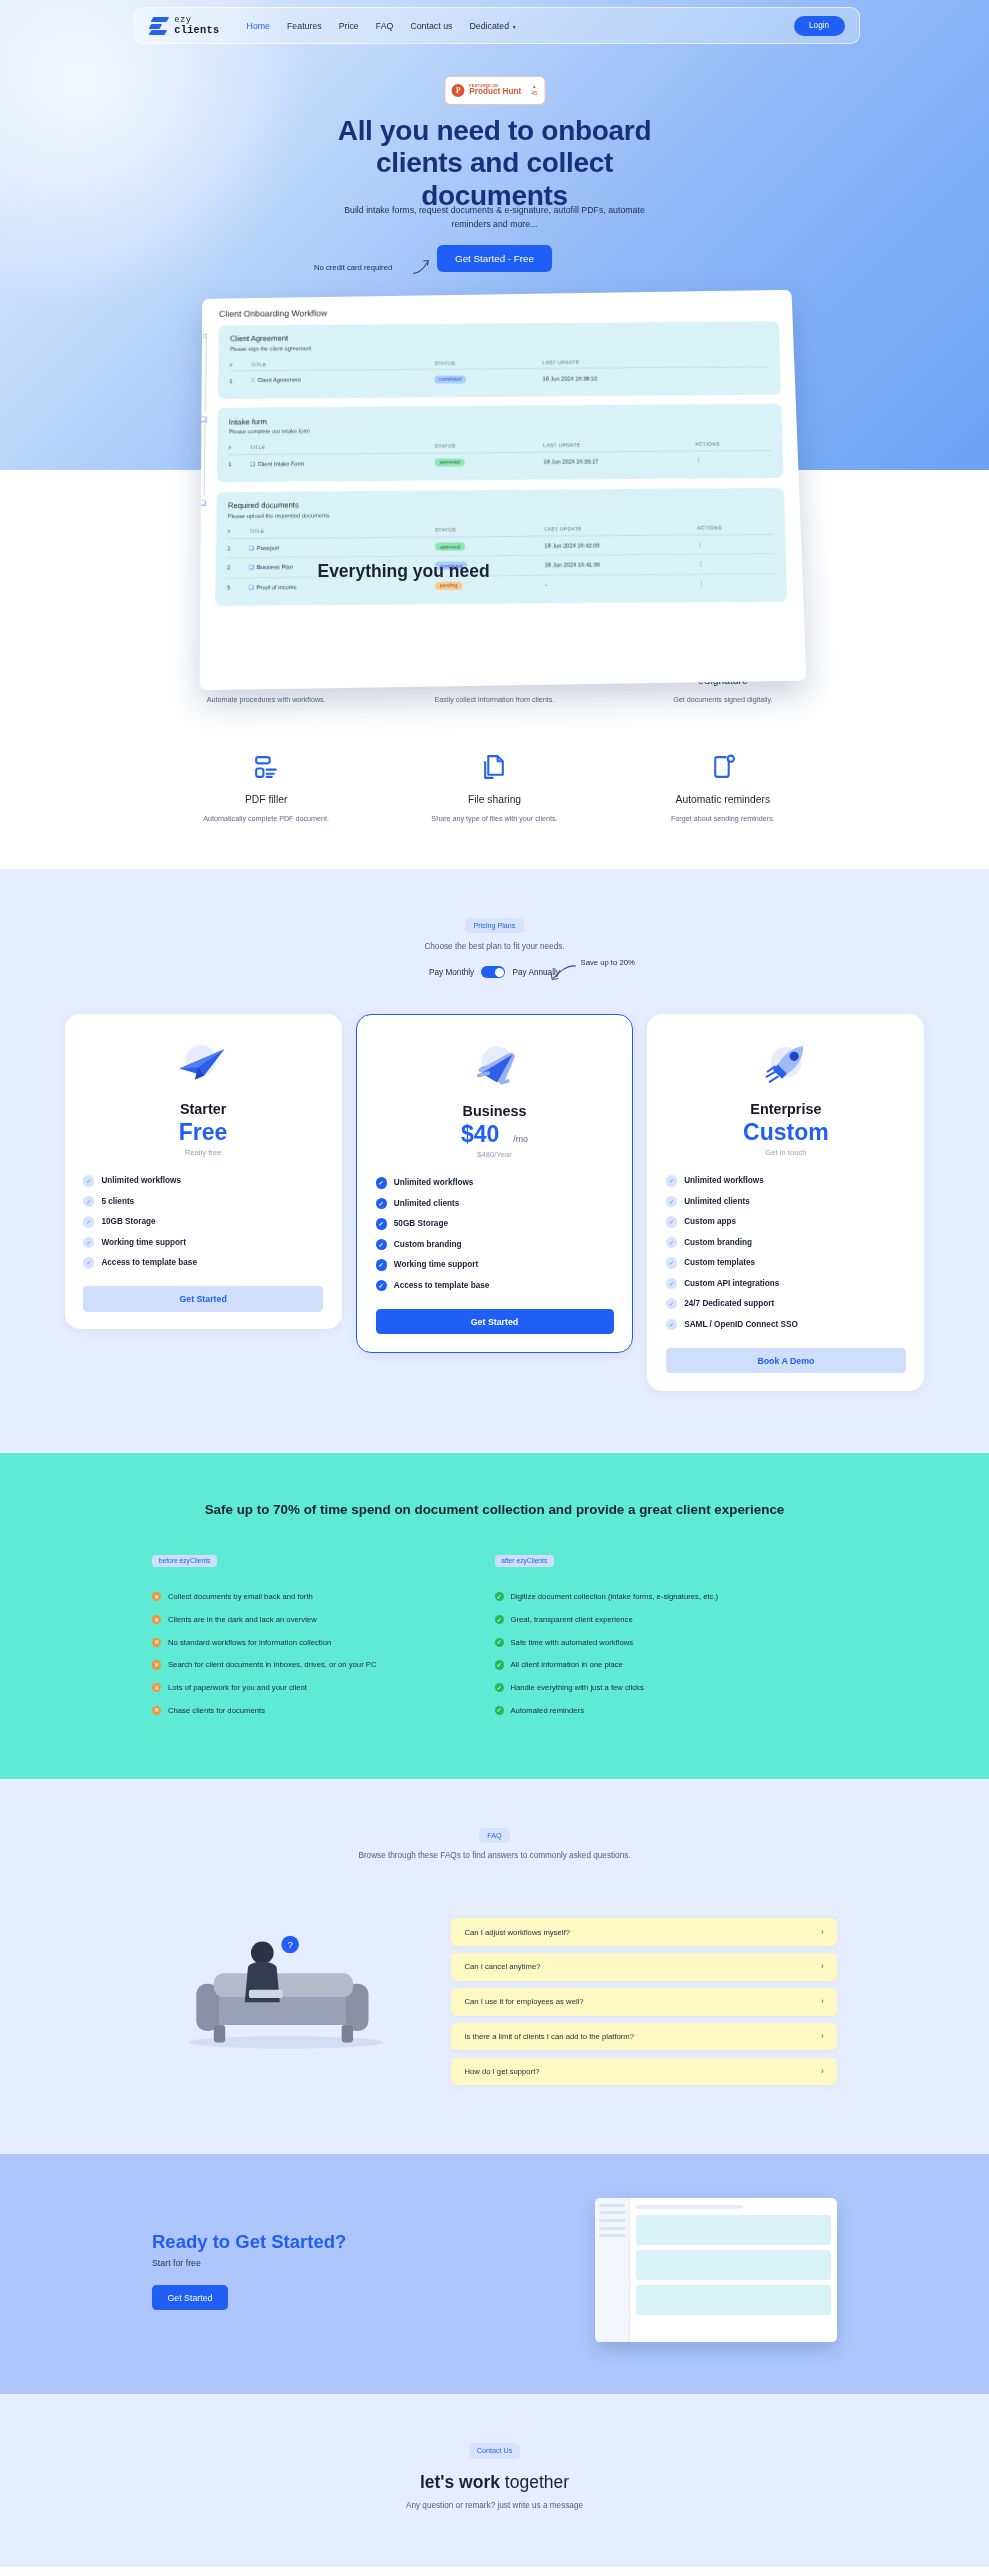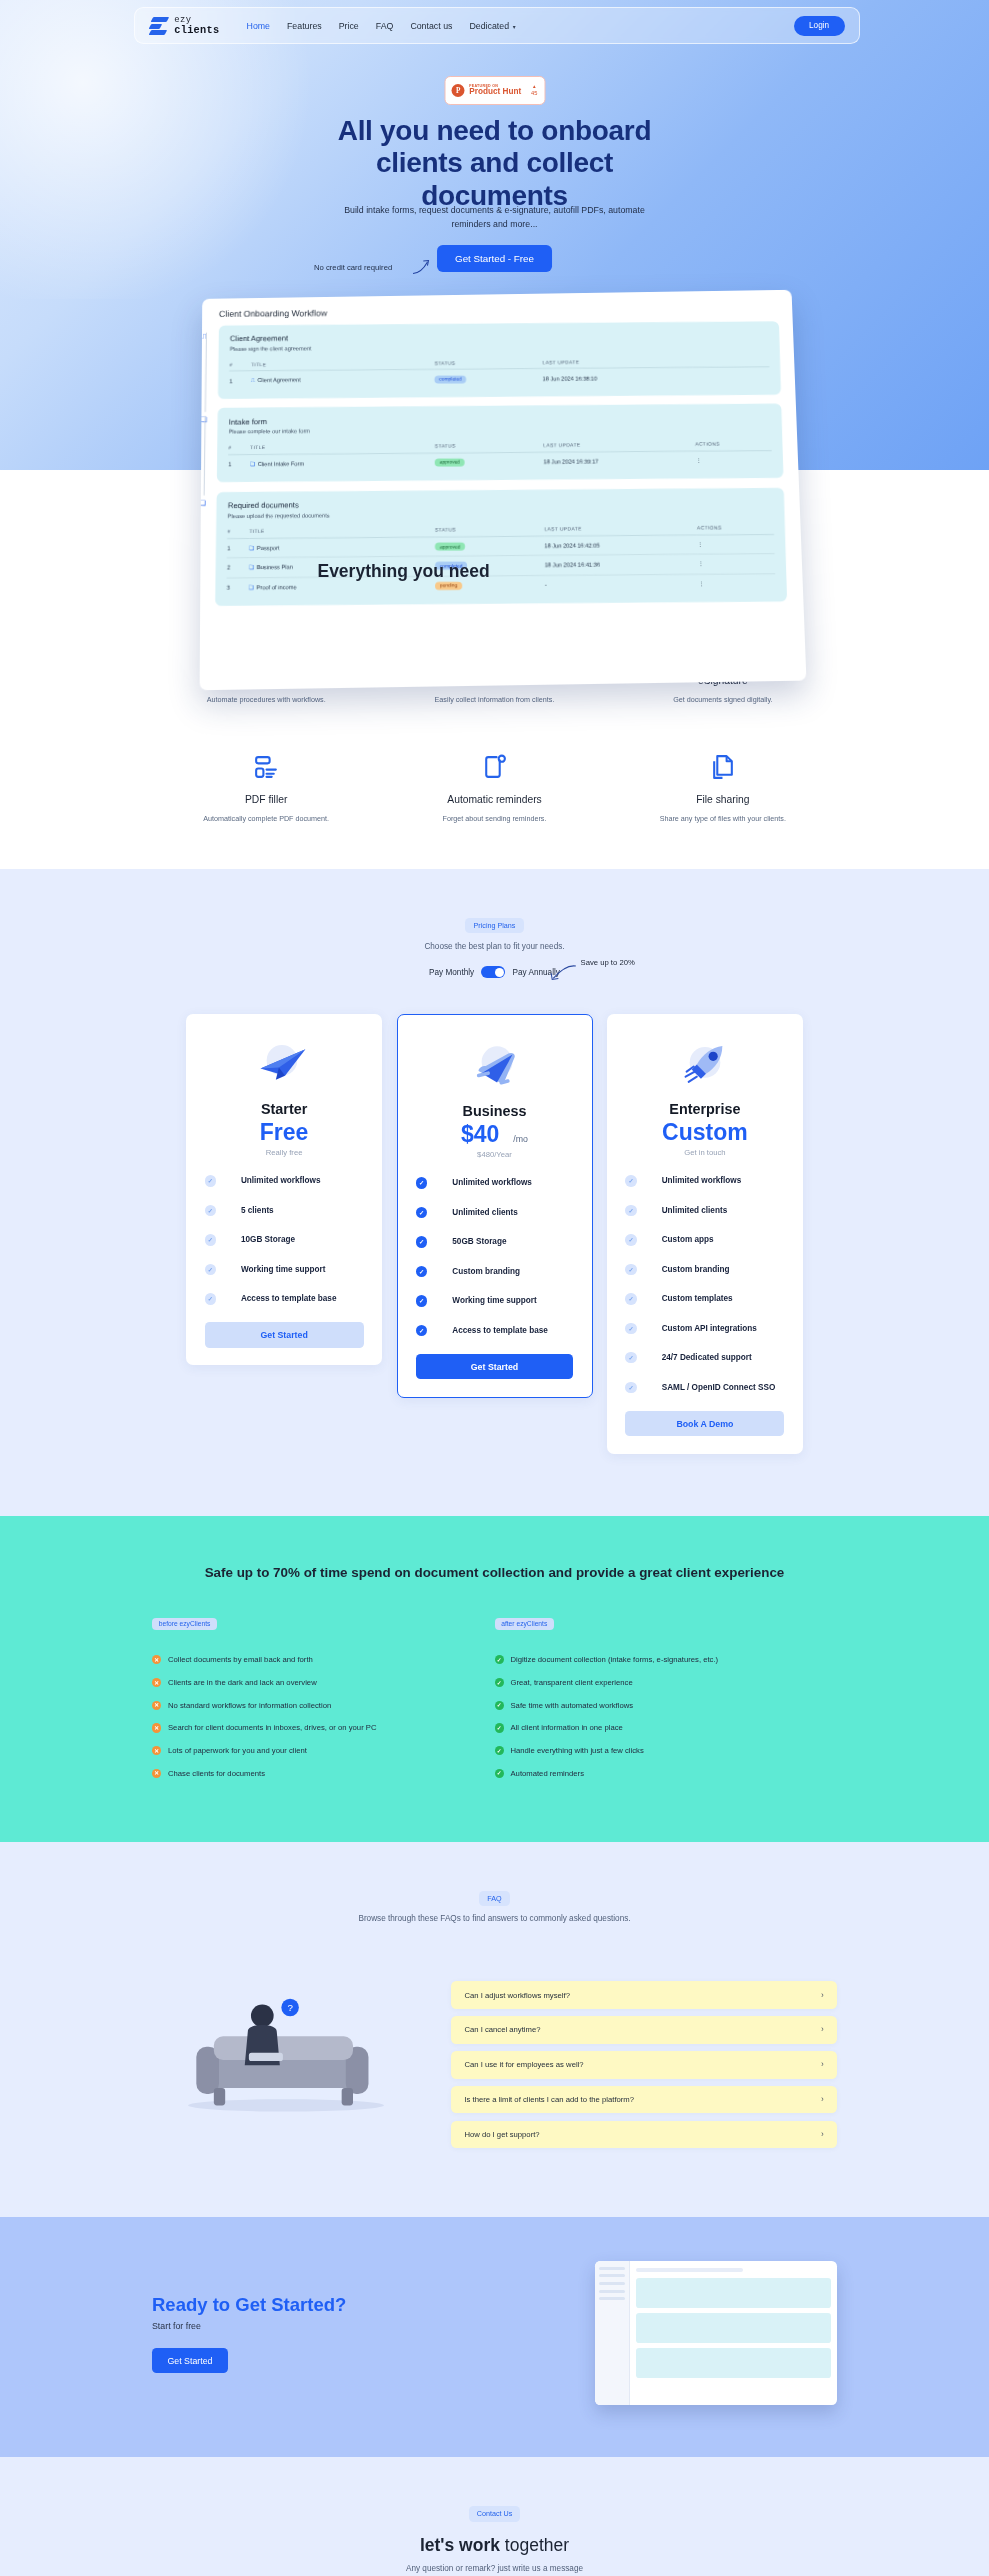--- a/index.html
+++ b/index.html
@@ -150,31 +150,31 @@
     position:relative;
   }
   .toggle-row .lbl { font-size:8.2px; color:#1e293b; }
   .switch { width:24px; height:12.4px; border-radius:7.2px; background:#1f5ff5; position:relative; cursor:pointer; }
   .switch .knob { position:absolute; right:1.5px; top:1.5px; width:9.3px; height:9.3px; border-radius:50%; background:#fff; }
   .save-note { position:absolute; left:calc(50% + 86px); top:-8.2px; font-size:7.7px; color:#1b2333; }
   .save-arrow { position:absolute; left:calc(50% + 54px); top:-2.1px; width:29px; height:18.5px; }
 
   .plans { display:flex; justify-content:center; align-items:flex-start; gap:14.4px; margin-top:36px; }
   .plan {
-    width:196px; background:#fff; border-radius:7px; padding: 20.6px 18.5px 17.5px 18.5px;
+    width:277px; background:#fff; border-radius:15px; padding: 20.6px 18.5px 17.5px 18.5px;
     box-shadow: 0 2.6px 11.3px rgba(40,70,140,0.07);
   }
   .plan.featured { border:1px solid #1f5ff5; padding-top:21.6px; }
   .plan-art { height:62px; display:flex; align-items:center; justify-content:center; }
   .plan-name { text-align:center; font-size:14.4px; font-weight:700; color:#141a26; margin-top:4.1px; }
   .plan-price { text-align:center; font-size:23px; font-weight:700; color:#1f5ff5; margin-top:2.1px; }
   .plan-price .per { font-size:8.8px; color:#5a6a86; font-weight:400; margin-left:14px; }
   .plan-note { text-align:center; font-size:7.7px; color:#97a2b6; margin-top:2.1px; }
   .plan-feats { list-style:none; margin-top:13.4px; }
-  .plan-feats li { display:flex; align-items:center; gap:25px; font-size:8.2px; color:#16203a; font-weight:600; padding:4.6px 0;margin-top:9px; }
+  .plan-feats li { display:flex; align-items:center; gap:7px; font-size:8.2px; color:#16203a; font-weight:600; padding:4.6px 0; }
   .tick { width:11.3px; height:11.3px; border-radius:50%; background:#d6e3fd; color:#7ca6ee;
           display:flex; align-items:center; justify-content:center; font-size:6.2px; flex:none; }
   .tick.solid { background:#1f5ff5; color:#fff; }
   .plan-btn {
     width:100%; margin-top:13.4px; padding:7.7px 0; border:none; border-radius:4.6px;
     background:#cfdefb; color:#1f5ff5; font-size:8.8px; font-weight:600; cursor:pointer;
   }
   .plan-btn.primary { background:#1f5ff5; color:#fff; }
 
   
@@ -413,34 +413,34 @@
         <svg width="28" height="28" viewBox="0 0 54 54">
           <rect x="8" y="8" width="26" height="12" rx="4" stroke="#2563eb" stroke-width="4" fill="none"></rect>
           <rect x="8" y="30" width="14" height="16" rx="4" stroke="#2563eb" stroke-width="4" fill="none"></rect>
           <path d="M28 32 L46 32 M28 40 L42 40 M28 46 L38 46" stroke="#2563eb" stroke-width="4" stroke-linecap="round"></path>
         </svg>
         <h3>PDF filler</h3>
         <p>Automatically complete PDF document.</p>
       </div>
       <div class="feat">
         <svg width="28" height="28" viewBox="0 0 54 54">
-          <path d="M38 14 L38 42 C38 45, 36 46, 34 46 L16 46 C13 46, 12 44, 12 42 L12 12 C12 9, 14 8, 16 8 L32 8" stroke="#2563eb" stroke-width="4" fill="none" stroke-linejoin="round" stroke-linecap="round"></path>
-          <circle cx="42" cy="11" r="6" stroke="#2563eb" stroke-width="4" fill="none"></circle>
-        </svg>
-        <h3>Automatic reminders</h3>
-        <p>Forget about sending reminders.</p>
-      </div>
-      <div class="feat">
-        <svg width="28" height="28" viewBox="0 0 54 54">
           <path d="M16 6 L34 6 L44 16 L44 42 L16 42 Z" stroke="#2563eb" stroke-width="4" fill="none" stroke-linejoin="round"></path>
           <path d="M34 6 L34 16 L44 16" stroke="#2563eb" stroke-width="4" fill="none" stroke-linejoin="round"></path>
           <path d="M26 48 L10 48 L10 16" stroke="#2563eb" stroke-width="4" fill="none" stroke-linejoin="round"></path>
         </svg>
         <h3>File sharing</h3>
         <p>Share any type of files with your clients.</p>
+      </div>
+      <div class="feat">
+        <svg width="28" height="28" viewBox="0 0 54 54">
+          <path d="M38 14 L38 42 C38 45, 36 46, 34 46 L16 46 C13 46, 12 44, 12 42 L12 12 C12 9, 14 8, 16 8 L32 8" stroke="#2563eb" stroke-width="4" fill="none" stroke-linejoin="round" stroke-linecap="round"></path>
+          <circle cx="42" cy="11" r="6" stroke="#2563eb" stroke-width="4" fill="none"></circle>
+        </svg>
+        <h3>Automatic reminders</h3>
+        <p>Forget about sending reminders.</p>
       </div>
     </div>
   </section>
 
   <section class="pricing">
     <div class="center">
       <span class="pill">Pricing Plans</span>
       <p class="sec-sub">Choose the best plan to fit your needs.</p>
       <div class="toggle-row">
         <span class="lbl">Pay Monthly</span>

